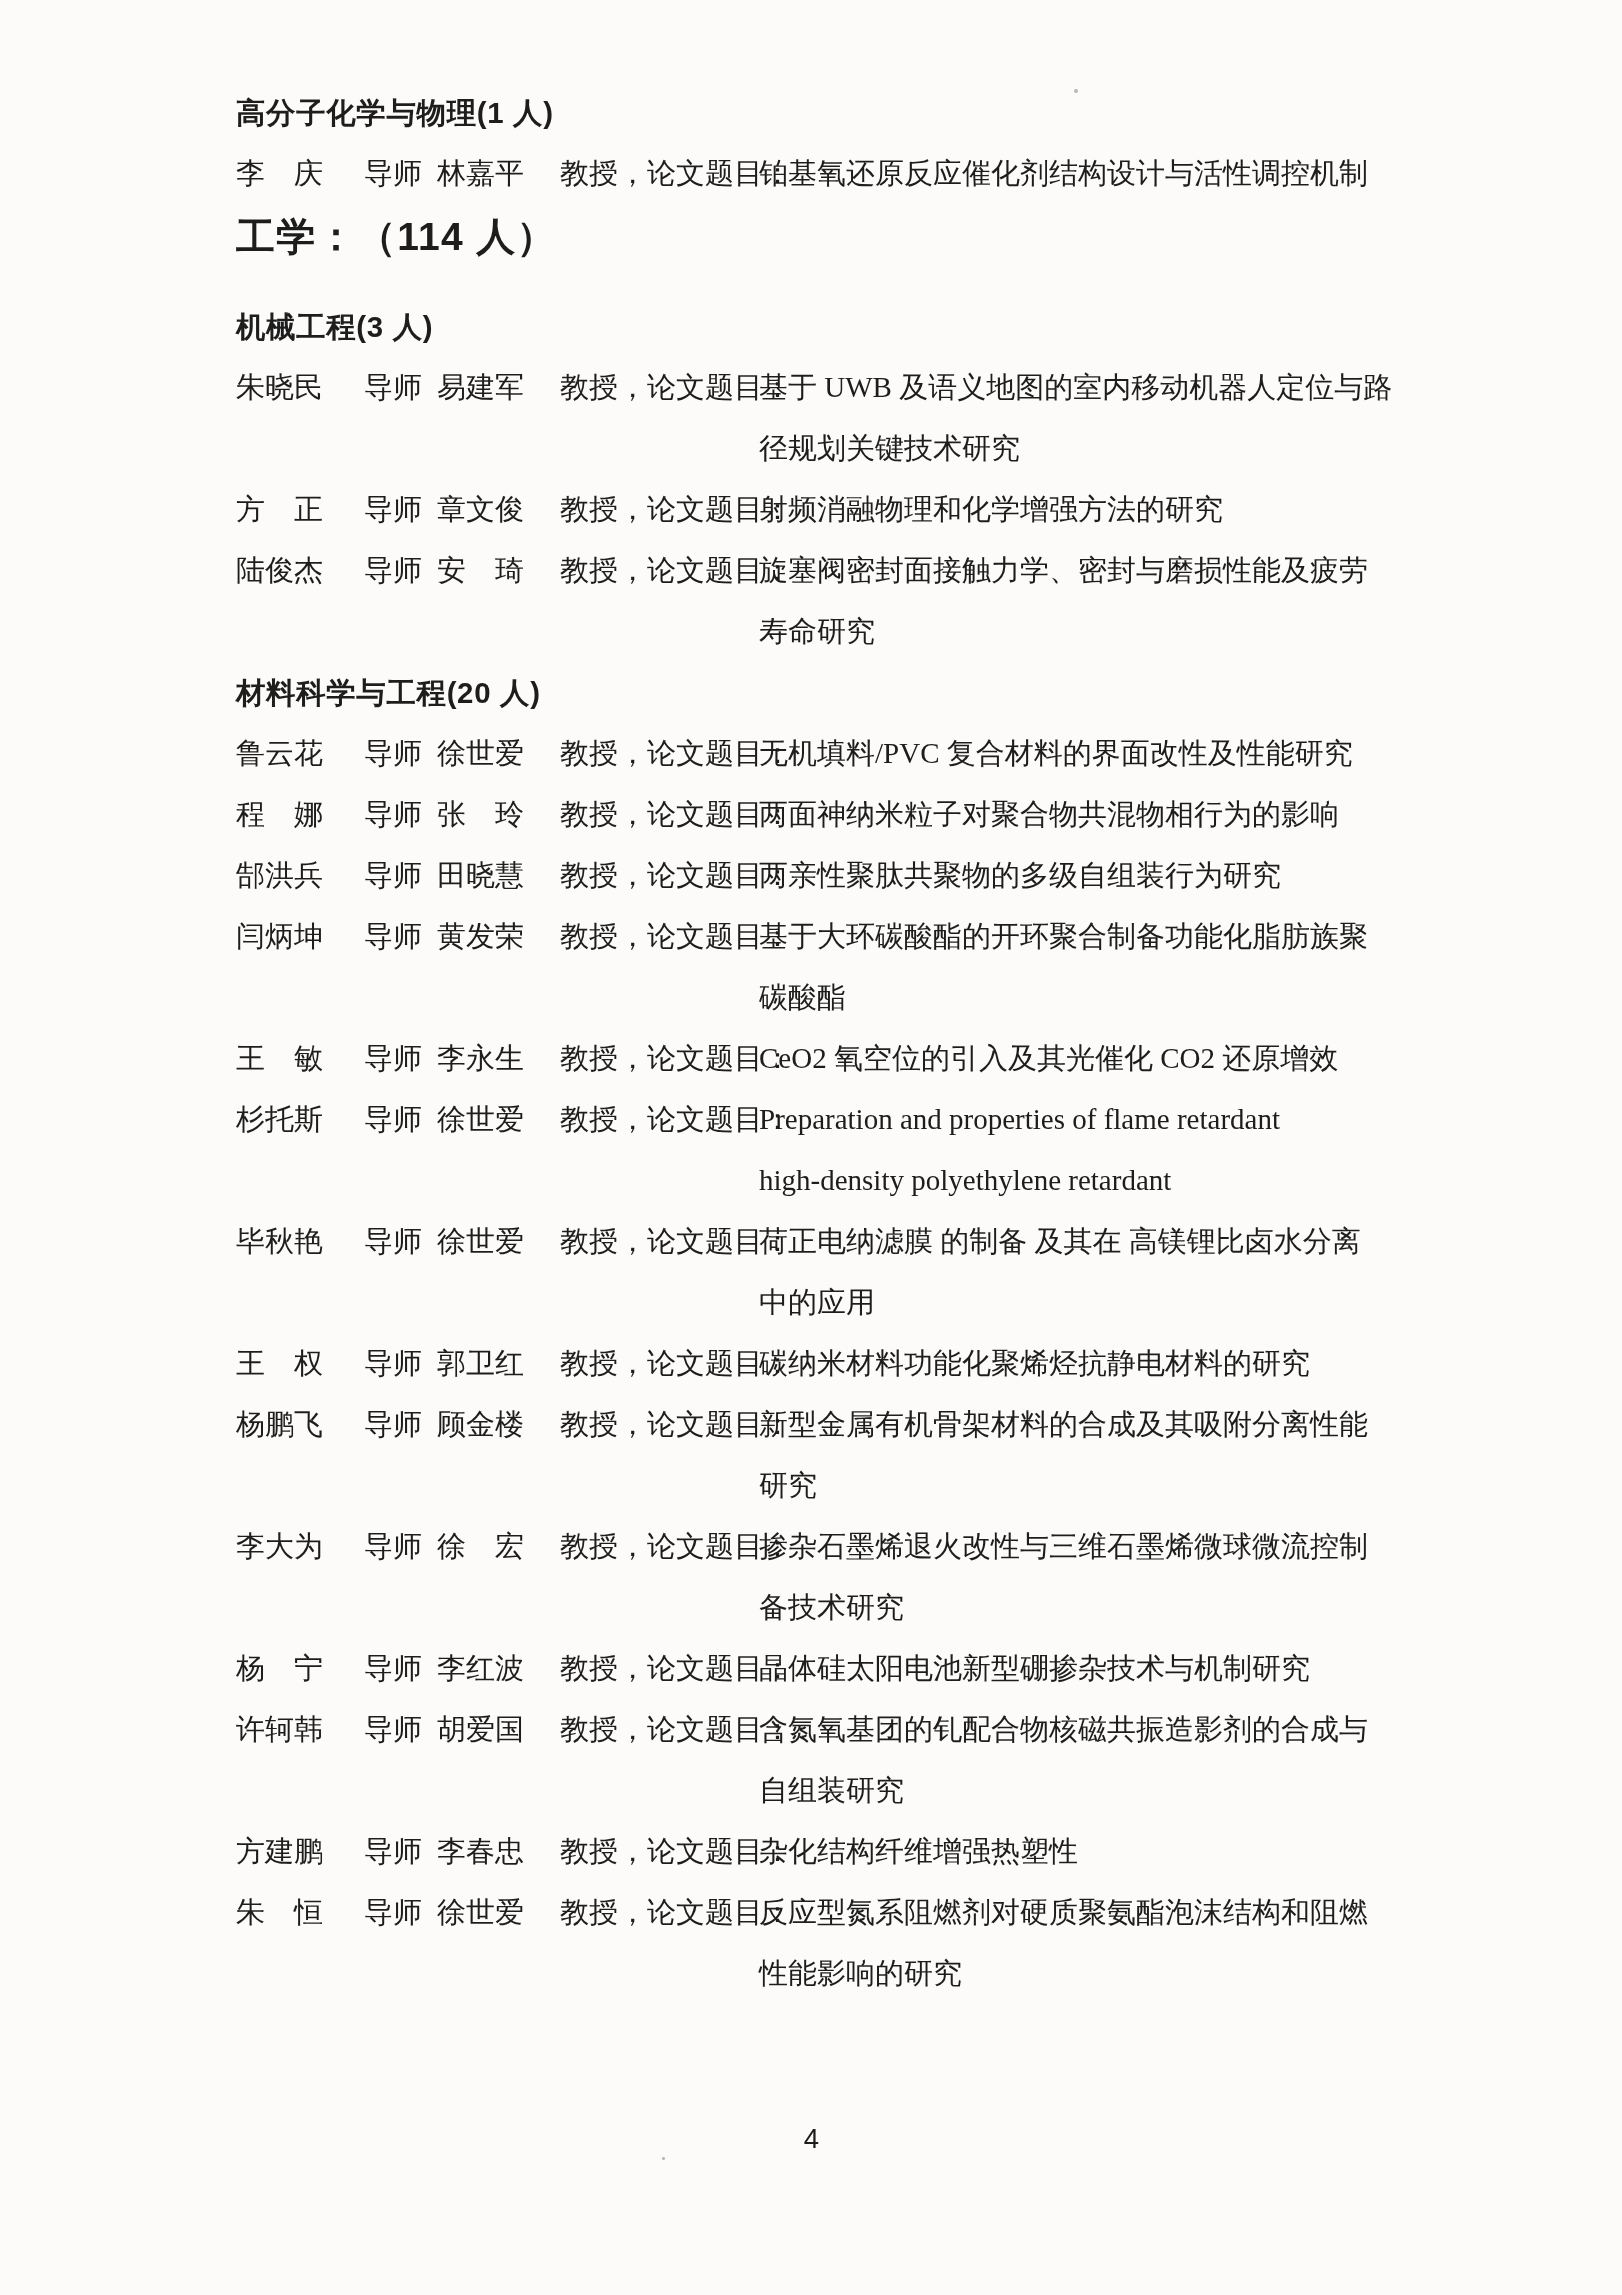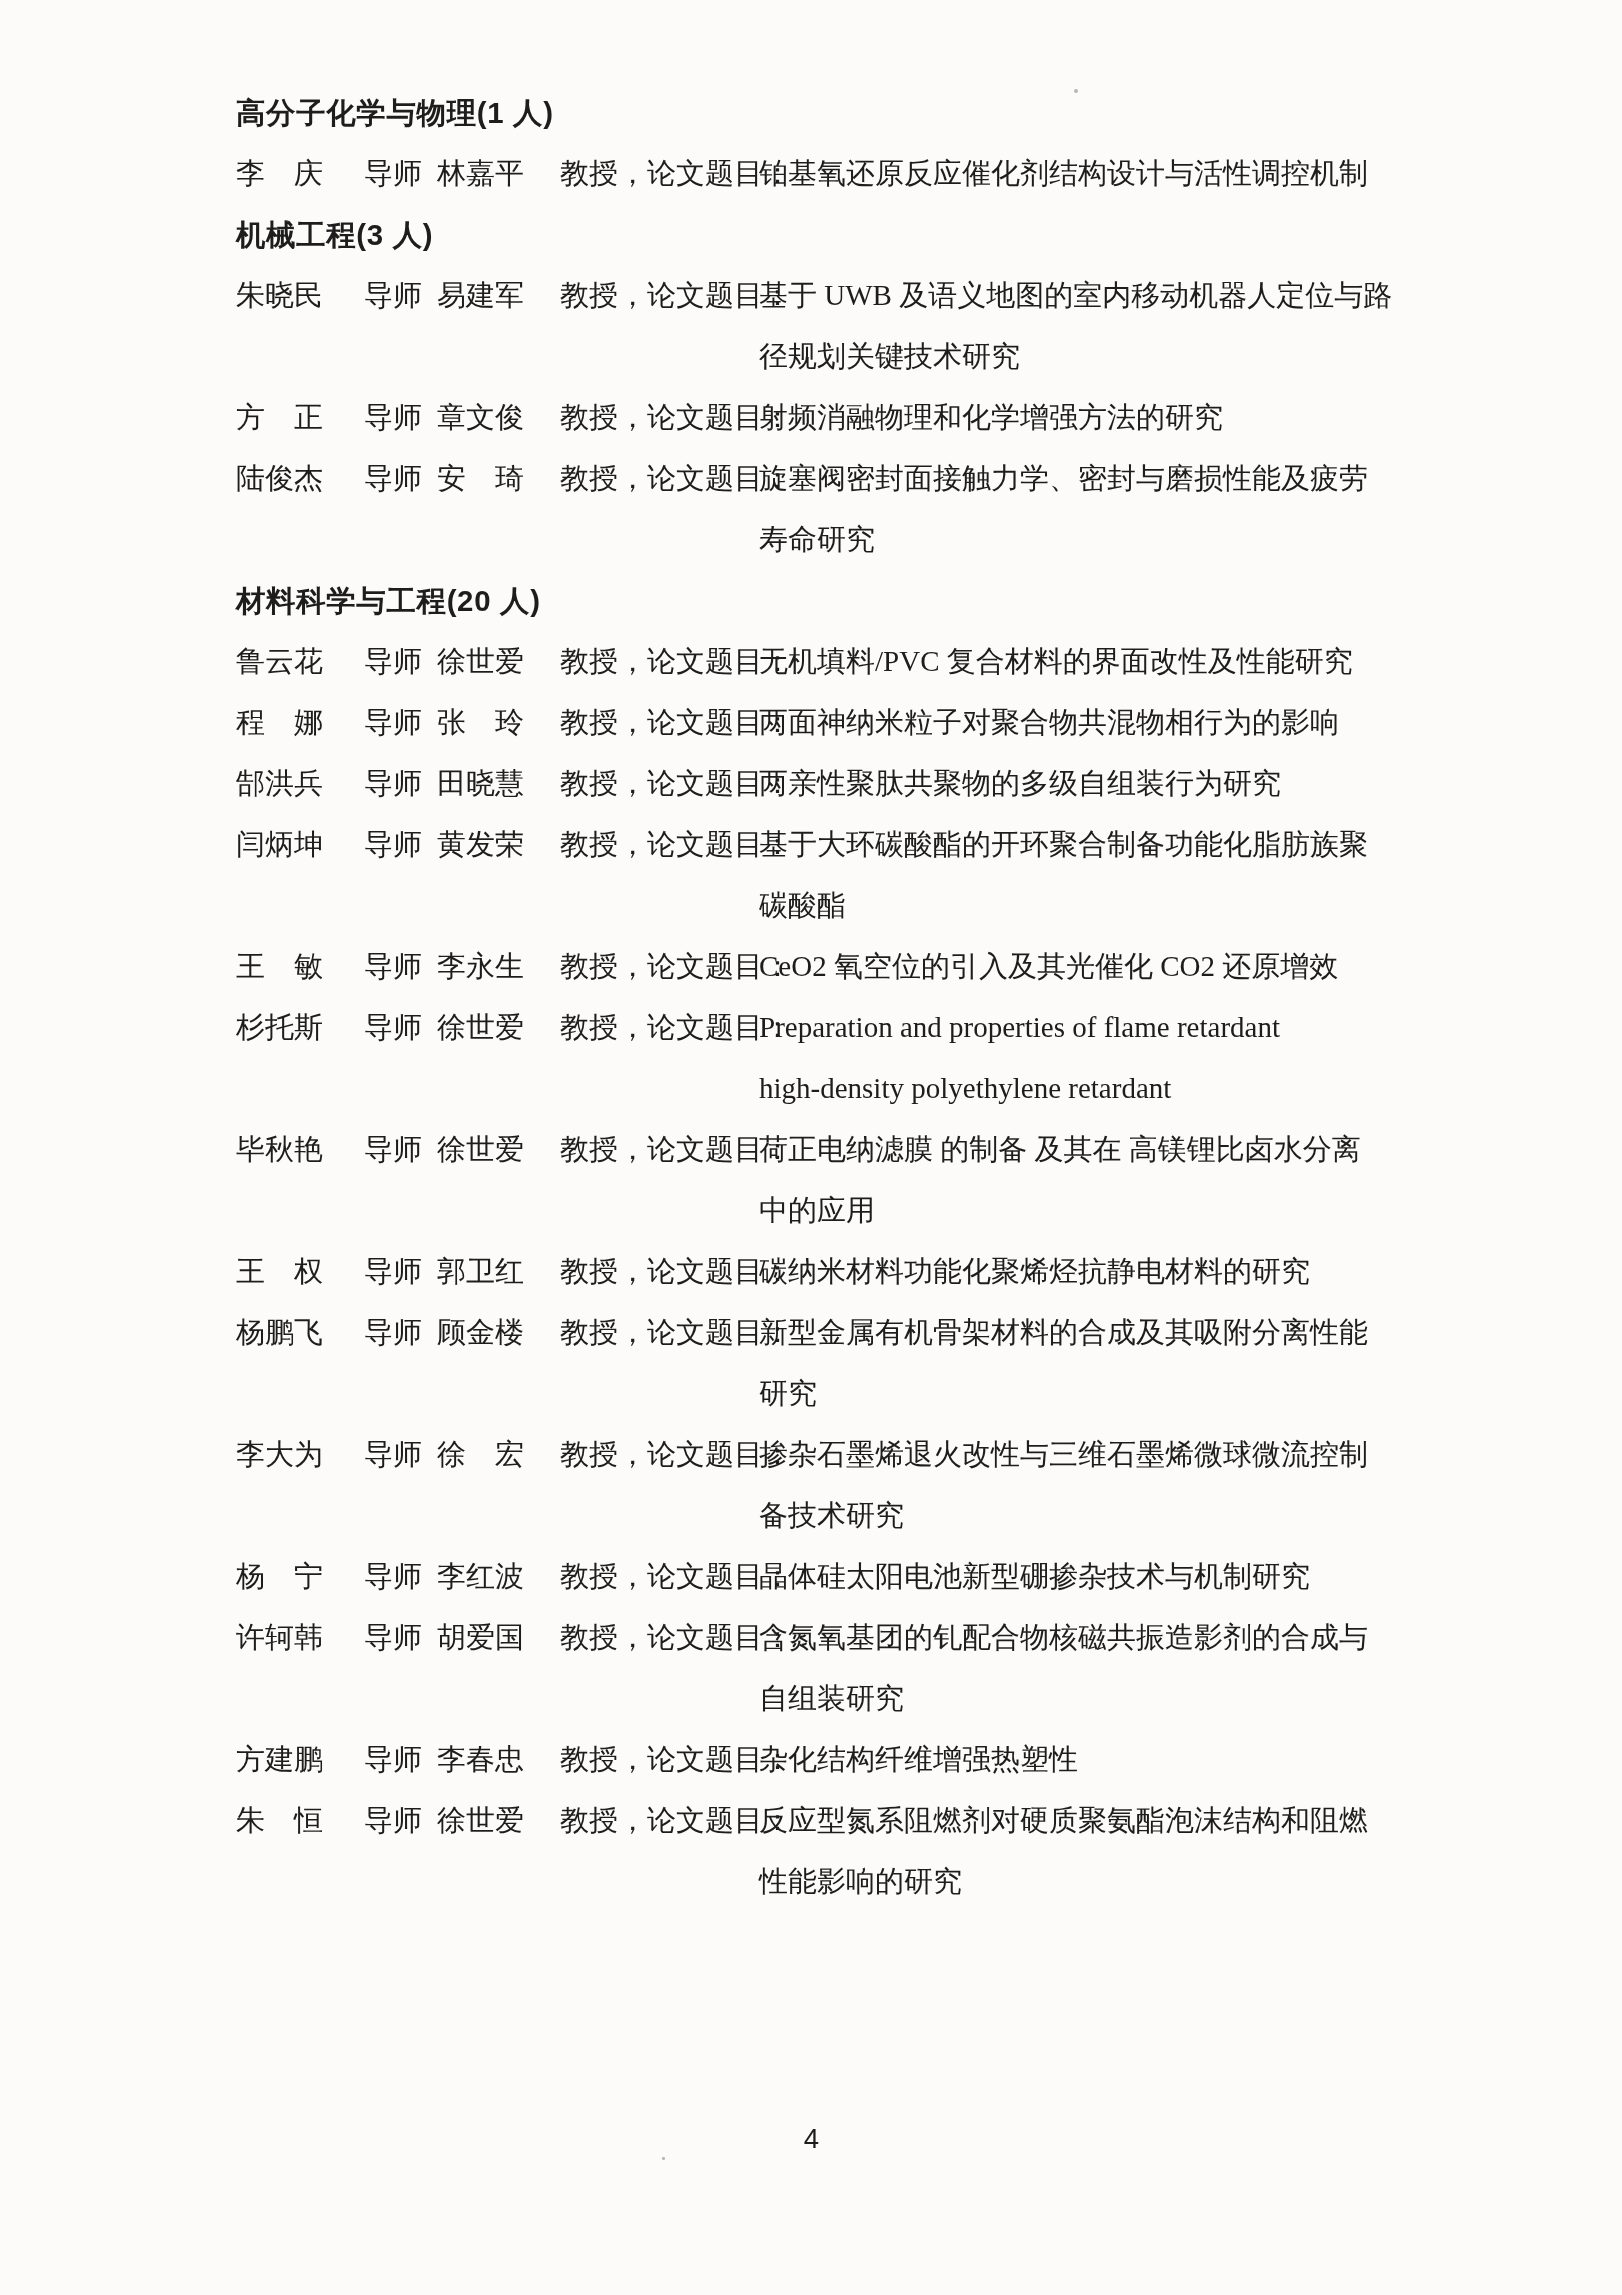--- a/index.html
+++ b/index.html
@@ -83,20 +83,21 @@
       <div class="line subsection">高分子化学与物理(1 人)</div>
       <div class="entry">
     <div class="line entry-first">
       <span class="col-name">李　庆</span>
       <span class="col-advlbl">导师</span>
       <span class="col-advisor">林嘉平</span>
       <span class="col-prof">教授，论文题目：</span>
       <span class="col-title">铂基氧还原反应催化剂结构设计与活性调控机制</span>
     </div>
   </div>
+      <div class="line major">工学：（114 人）</div>
       <div class="line subsection">机械工程(3 人)</div>
       <div class="entry">
     <div class="line entry-first">
       <span class="col-name">朱晓民</span>
       <span class="col-advlbl">导师</span>
       <span class="col-advisor">易建军</span>
       <span class="col-prof">教授，论文题目：</span>
       <span class="col-title">基于 UWB 及语义地图的室内移动机器人定位与路</span>
     </div>
   <div class="line cont">径规划关键技术研究</div>

